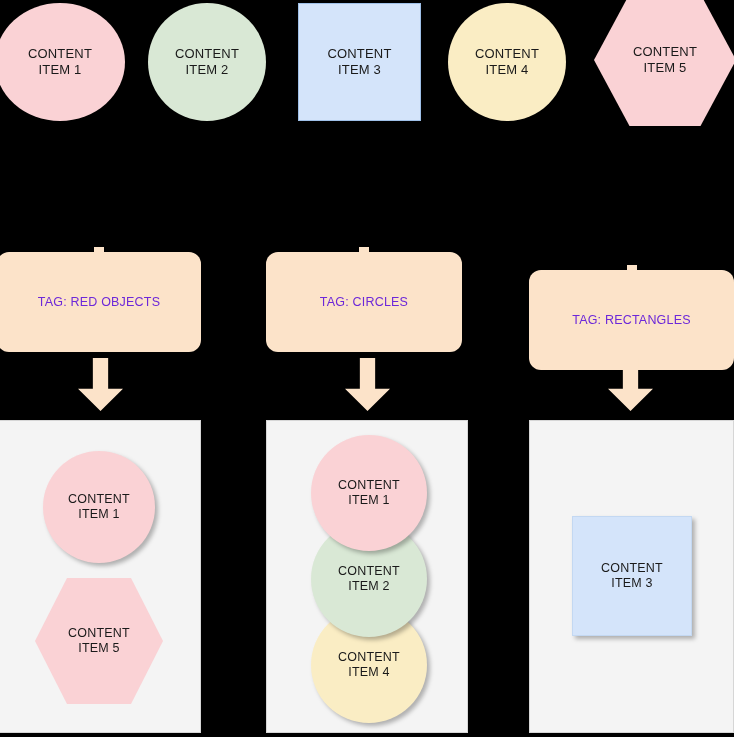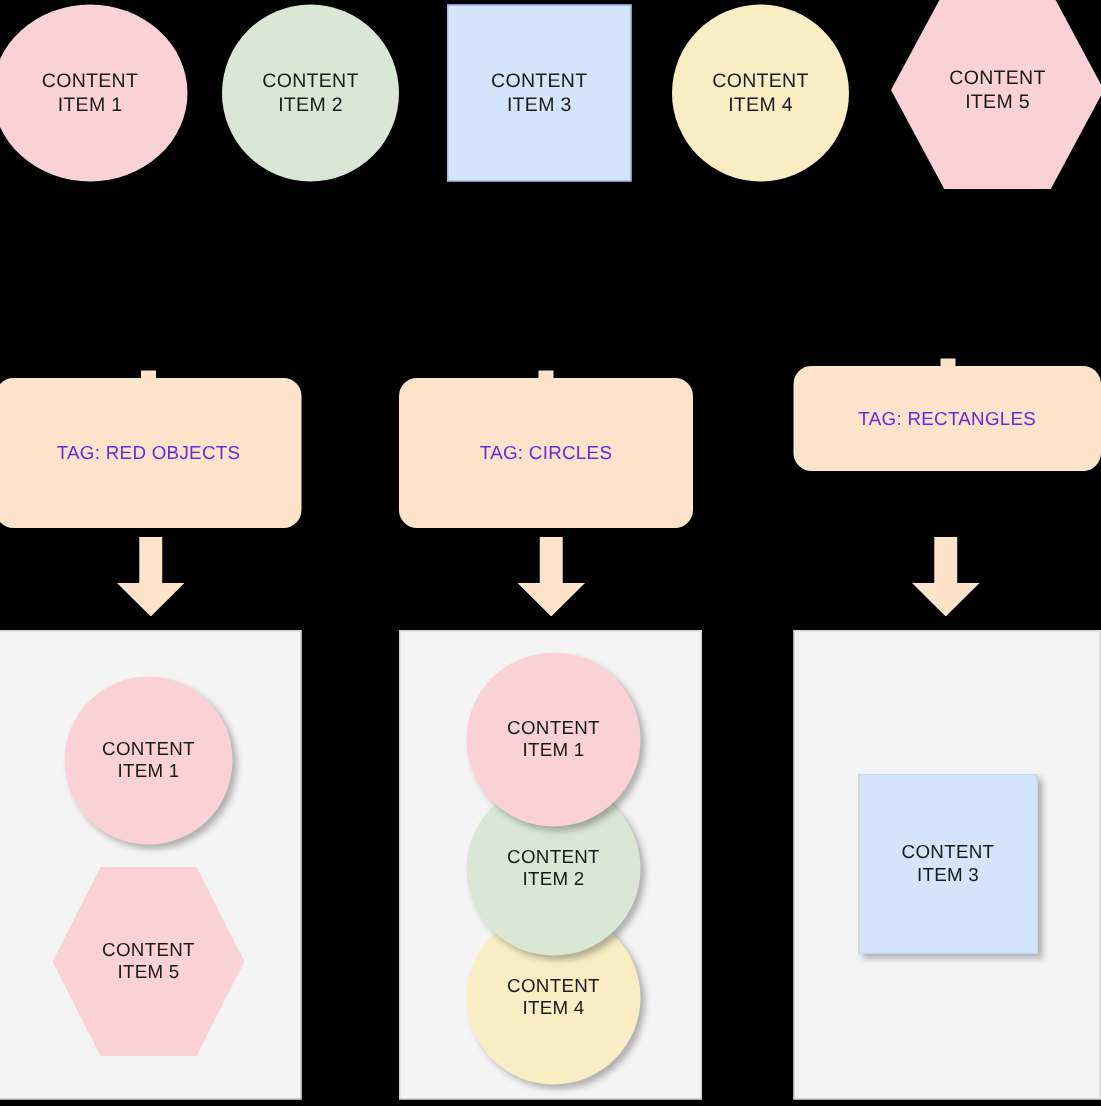--- a/index.html
+++ b/index.html
@@ -129,21 +129,21 @@
     <div class="tagbox" style="left:-3px; top:252px; width:204px; height:100px; background:#fce3c9;">
       <div class="tag-notch" style="background:#fce3c9;"></div>
       <span class="tag-text">TAG: RED OBJECTS</span>
     </div>
 
     <div class="tagbox" style="left:266px; top:252px; width:196px; height:100px; background:#fce3c9;">
       <div class="tag-notch" style="background:#fce3c9;"></div>
       <span class="tag-text">TAG: CIRCLES</span>
     </div>
 
-    <div class="tagbox" style="left:529px; top:244px; width:205px; height:70px; background:#fce3c9;">
+    <div class="tagbox" style="left:529px; top:270px; width:205px; height:100px; background:#fce3c9;">
       <div class="tag-notch" style="background:#fce3c9;"></div>
       <span class="tag-text">TAG: RECTANGLES</span>
     </div>
 
   </div>
 
   <div>
     <div class="arrow" style="left:78px; top:358px; width:45px; height:53px; background:#fce3c9;"></div>
     <div class="arrow" style="left:345px; top:358px; width:45px; height:53px; background:#fce3c9;"></div>
     <div class="arrow" style="left:608px; top:358px; width:45px; height:53px; background:#fce3c9;"></div>

